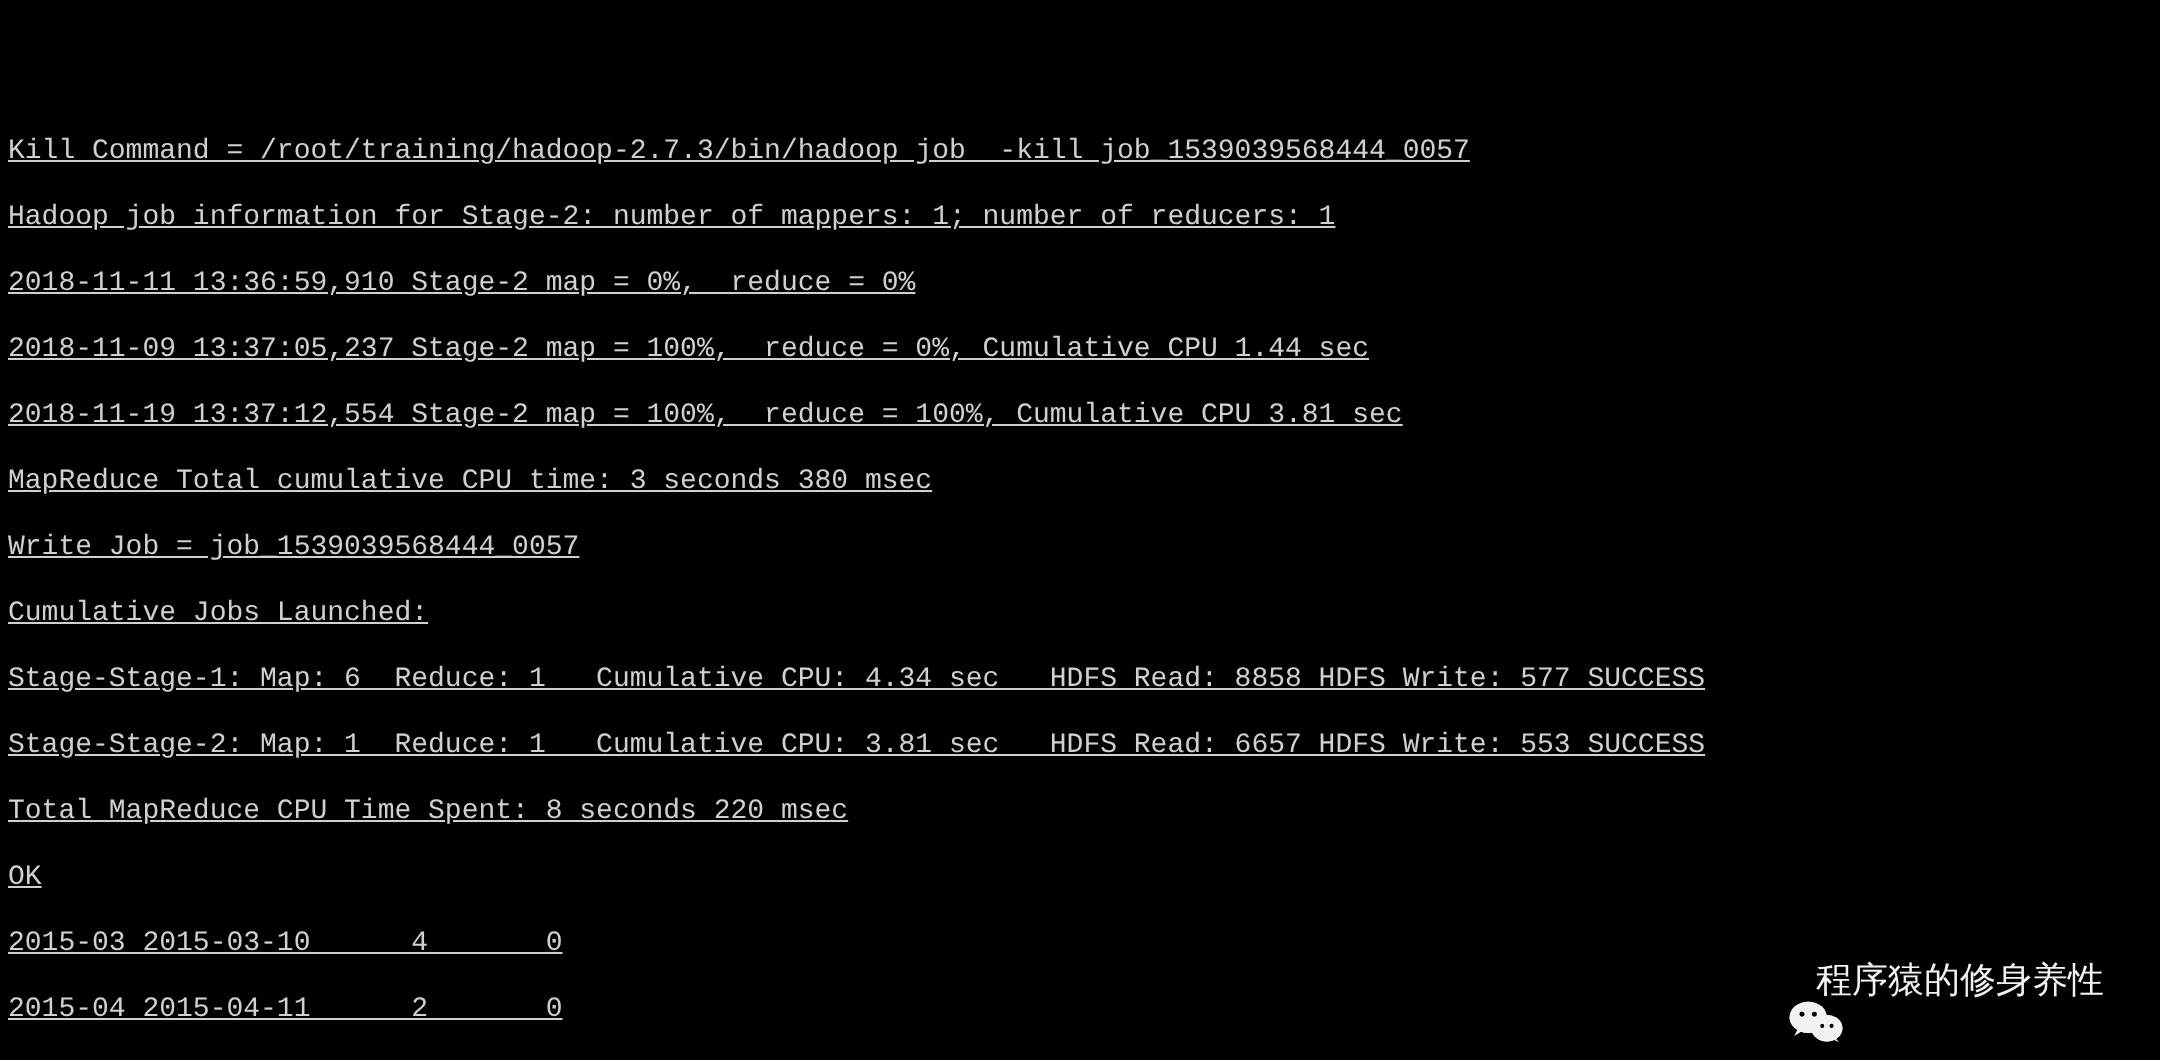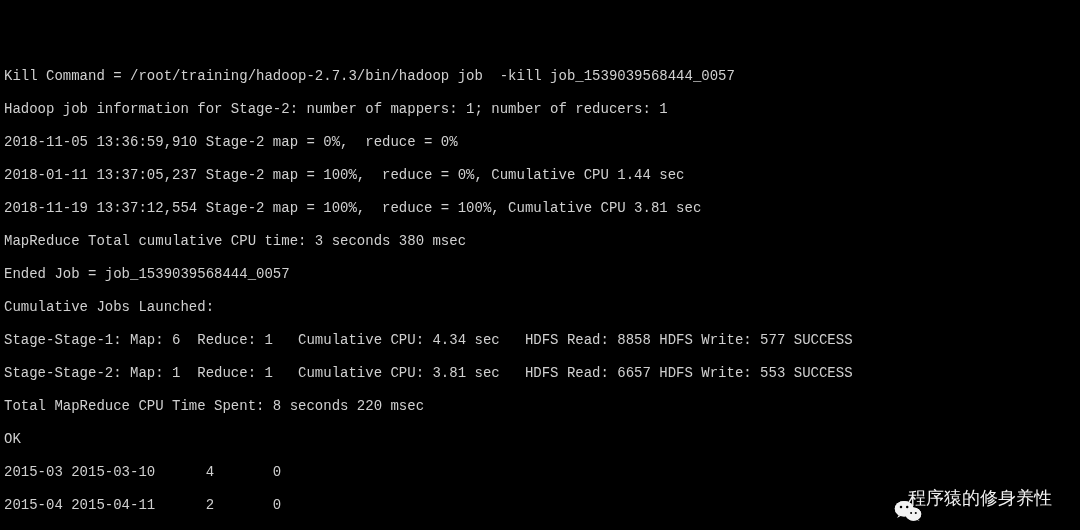--- a/index.html
+++ b/index.html
@@ -9,27 +9,27 @@
       font-family: "Consolas", "Courier New", monospace;
       font-size: 14px;
       line-height: 16.5px;
       width: 1080px;
       height: 530px;
       overflow: hidden;
       position: relative;
       padding: 2px 4px;
       white-space: pre;
     }
-    .line { white-space: pre; }
+    .line { white-space: pre; text-decoration: underline; }
     .watermark {
       position: absolute;
       right: 28px;
       bottom: 24px;
       display: flex;
-      align-items: flex-end;
+      align-items: flex-start;
       gap: 6px;
       color: #fff;
       font-family: "Microsoft YaHei", "PingFang SC", sans-serif;
       font-size: 18px;
       font-weight: 500;
       opacity: 0.95;
     }
     .wechat-icon {
       width: 28px;
       height: 24px;
@@ -37,25 +37,25 @@
     }
     .wechat-icon svg { width: 100%; height: 100%; }
   </style>
 </head>
 <body>
 
 
 
 <div class="line">Kill Command = /root/training/hadoop-2.7.3/bin/hadoop job  -kill job_1539039568444_0057</div>
 <div class="line">Hadoop job information for Stage-2: number of mappers: 1; number of reducers: 1</div>
-<div class="line">2018-11-05 13:36:59,910 Stage-2 map = 0%,  reduce = 0%</div>
-<div class="line">2018-01-11 13:37:05,237 Stage-2 map = 100%,  reduce = 0%, Cumulative CPU 1.44 sec</div>
+<div class="line">2018-11-11 13:36:59,910 Stage-2 map = 0%,  reduce = 0%</div>
+<div class="line">2018-11-09 13:37:05,237 Stage-2 map = 100%,  reduce = 0%, Cumulative CPU 1.44 sec</div>
 <div class="line">2018-11-19 13:37:12,554 Stage-2 map = 100%,  reduce = 100%, Cumulative CPU 3.81 sec</div>
 <div class="line">MapReduce Total cumulative CPU time: 3 seconds 380 msec</div>
-<div class="line">Ended Job = job_1539039568444_0057</div>
+<div class="line">Write Job = job_1539039568444_0057</div>
 <div class="line">Cumulative Jobs Launched:</div>
 <div class="line">Stage-Stage-1: Map: 6  Reduce: 1   Cumulative CPU: 4.34 sec   HDFS Read: 8858 HDFS Write: 577 SUCCESS</div>
 <div class="line">Stage-Stage-2: Map: 1  Reduce: 1   Cumulative CPU: 3.81 sec   HDFS Read: 6657 HDFS Write: 553 SUCCESS</div>
 <div class="line">Total MapReduce CPU Time Spent: 8 seconds 220 msec</div>
 <div class="line">OK</div>
 <div class="line">2015-03 2015-03-10      4       0</div>
 <div class="line">2015-04 2015-04-11      2       0</div>
 
 
 

